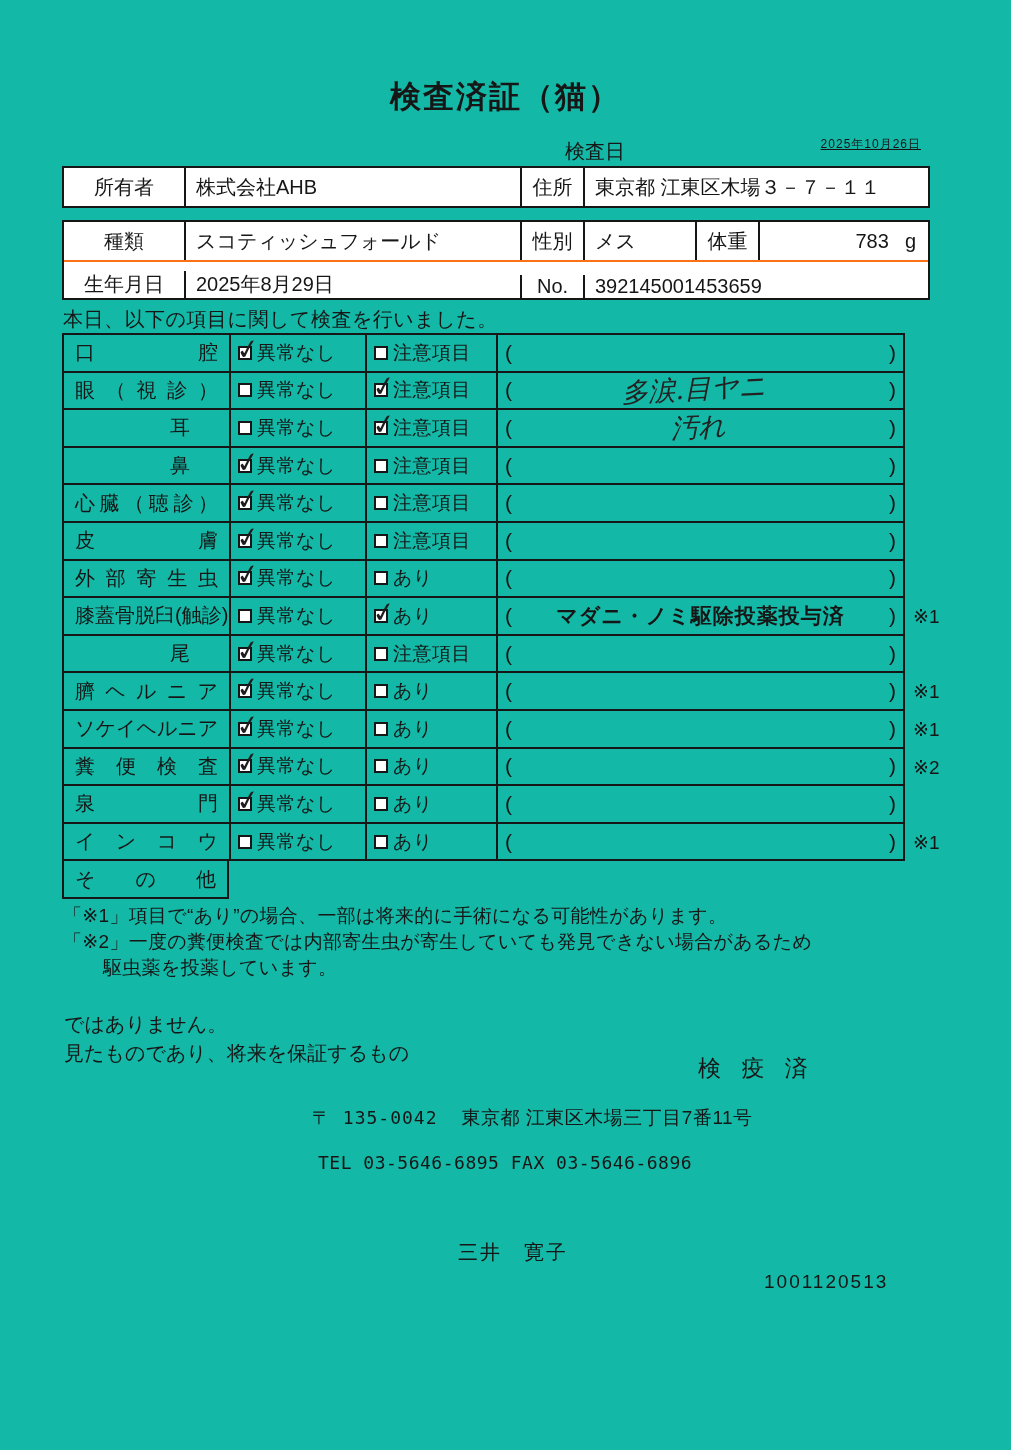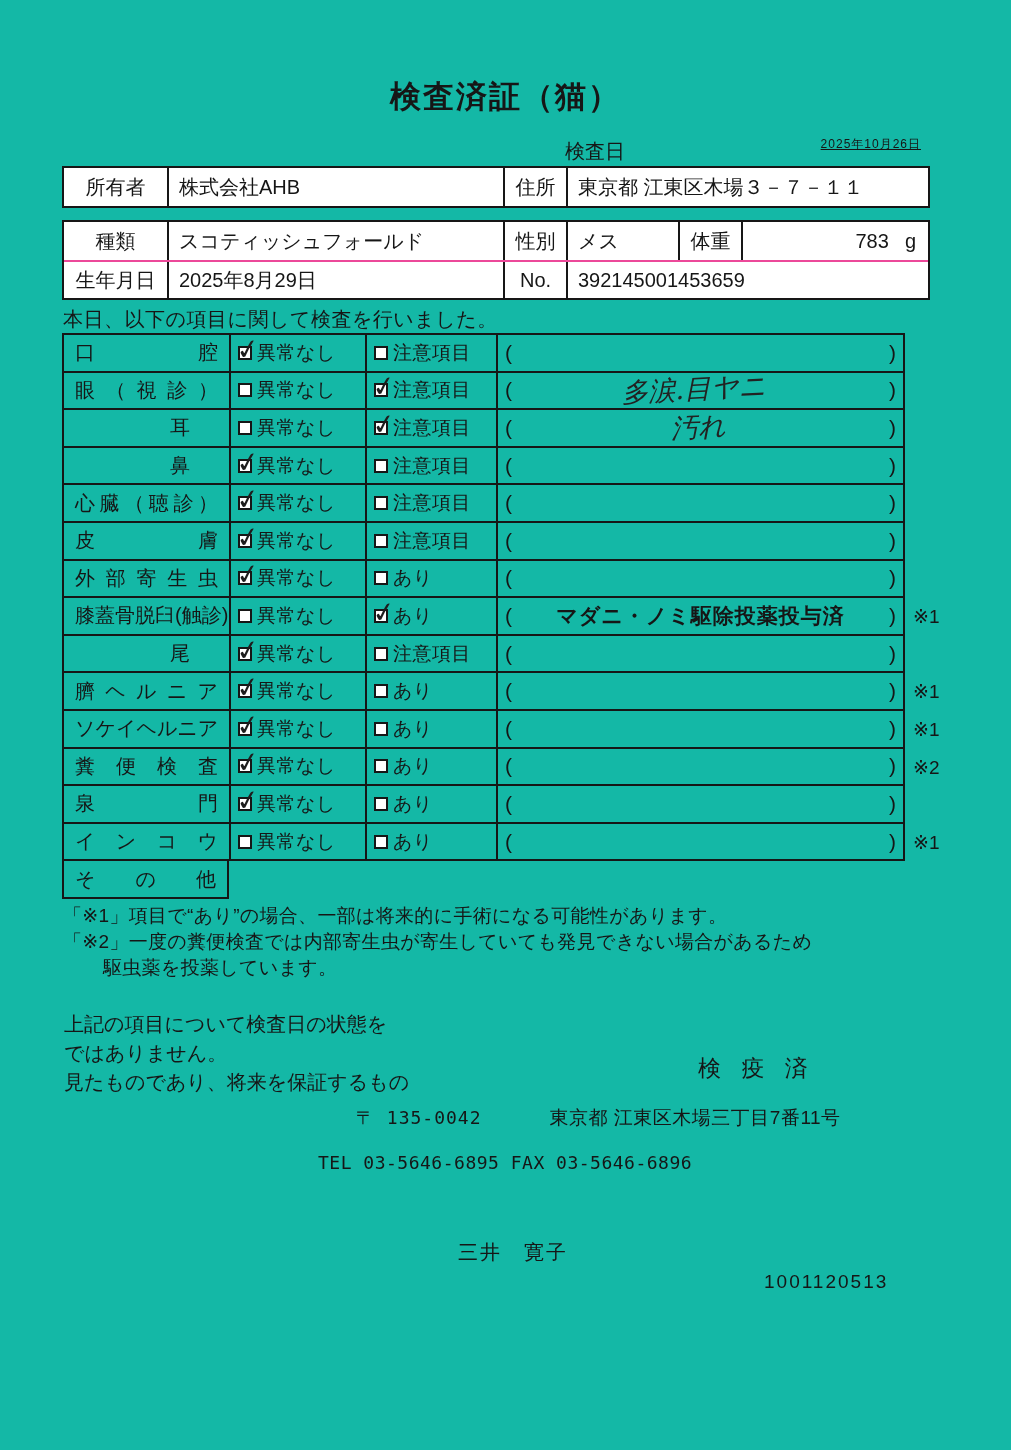--- a/index.html
+++ b/index.html
@@ -13,26 +13,26 @@
 
   .date-label { position:absolute; top:138px; left:565px; font-size:20px; }
   .date-value { position:absolute; top:136px; right:90px; font-size:12px; letter-spacing:1px;text-decoration:underline; }
 
   
   .htable { position:absolute; left:62px; width:868px; border:2px solid #161616;
             display:flex; flex-direction:column; background:#fff; }
   .htable.owner { top:166px; }
   .htable.pet   { top:220px; }
   .hrow { display:flex; height:38px; }
-  .hrow + .hrow { border-top:2px solid #ec4899; }
+  .hrow + .hrow { border-top:2px solid #f97316;align-items:flex-end; }
   .hcell { display:flex; align-items:center; font-size:20px; border-left:2px solid #161616; overflow:hidden; }
   .hcell:first-child { border-left:none; }
   .hcell.label { justify-content:center; flex:none; }
   .hcell.value { padding-left:10px; }
-  .w103 { width:103px; } .w336 { width:336px; } .w80 { width:63px; } .w92 { width:112px; }
+  .w103 { width:120px; } .w336 { width:336px; } .w80 { width:63px; } .w92 { width:112px; }
   .grow { flex:1; }
   .weight-cell { justify-content:flex-end; padding-right:12px; gap:16px; }
 
   .intro { position:absolute; top:306px; left:63px; font-size:20px; letter-spacing:0.5px; }
 
   
   .exam { position:absolute; top:333px; left:62px; width:843px; border-top:2px solid #161616; }
   .erow { display:flex; height:37.6px; position:relative; }
   .cell { display:flex; align-items:center; border-left:2px solid #161616; border-bottom:2px solid #161616; }
   .cell.item { width:167px; justify-content:space-between; padding:0 11px; font-size:20px; }
@@ -57,21 +57,21 @@
 
   .mark { position:absolute; left:851px; top:7px; font-size:19px; white-space:nowrap; }
 
   .footnotes { position:absolute; top:903px; left:63px; font-size:19px; line-height:26px; letter-spacing:0.3px; }
   .fn-indent { padding-left:40px; }
 
   .disclaimer { position:absolute; top:1010px; left:64px; font-size:20px; line-height:29px; font-weight:500; }
 
   .stamp { position:absolute; top:1053px; left:698px; font-size:23px; letter-spacing:7px; font-weight:500; }
 
-  .postal-line { position:absolute; top:1105px; left:312px; display:flex; gap:68px; align-items:baseline;margin-left:44px; }
+  .postal-line { position:absolute; top:1105px; left:312px; display:flex; gap:24px; align-items:baseline; }
   .postal-code { font-family:"DejaVu Sans Mono","Liberation Mono",monospace; font-size:18px; letter-spacing:1px; }
   .postal-addr { font-size:19px; letter-spacing:0.5px; }
   .tel-line { position:absolute; top:1152px; left:318px;
               font-family:"DejaVu Sans Mono","Liberation Mono",monospace; font-size:18px; letter-spacing:0.5px; }
   .clinic-name { position:absolute; top:1201px; left:324px; font-size:24px; letter-spacing:2px; }
   .vet-name { position:absolute; top:1239px; left:458px; font-size:20px; letter-spacing:2px; }
   .doc-number { position:absolute; top:1271px; left:764px; font-size:19px; letter-spacing:2px; }
 </style>
 </head>
 <body>
@@ -410,21 +410,20 @@
       </div>
     </div>
 
   <div class="footnotes">
     <div>「※1」項目で“あり”の場合、一部は将来的に手術になる可能性があります。</div>
     <div>「※2」一度の糞便検査では内部寄生虫が寄生していても発見できない場合があるため</div>
     <div class="fn-indent">駆虫薬を投薬しています。</div>
   </div>
 
   <div class="disclaimer">
-    <div>上記の項目について検査日の状態を</div>
     <div>ではありません。</div>
     <div>見たものであり、将来を保証するもの</div>
   </div>
 
   <div class="stamp">検 疫 済</div>
 
   <div class="postal-line">
     <span class="postal-code">〒 135-0042</span>
     <span class="postal-addr">東京都 江東区木場三丁目7番11号</span>
   </div>

